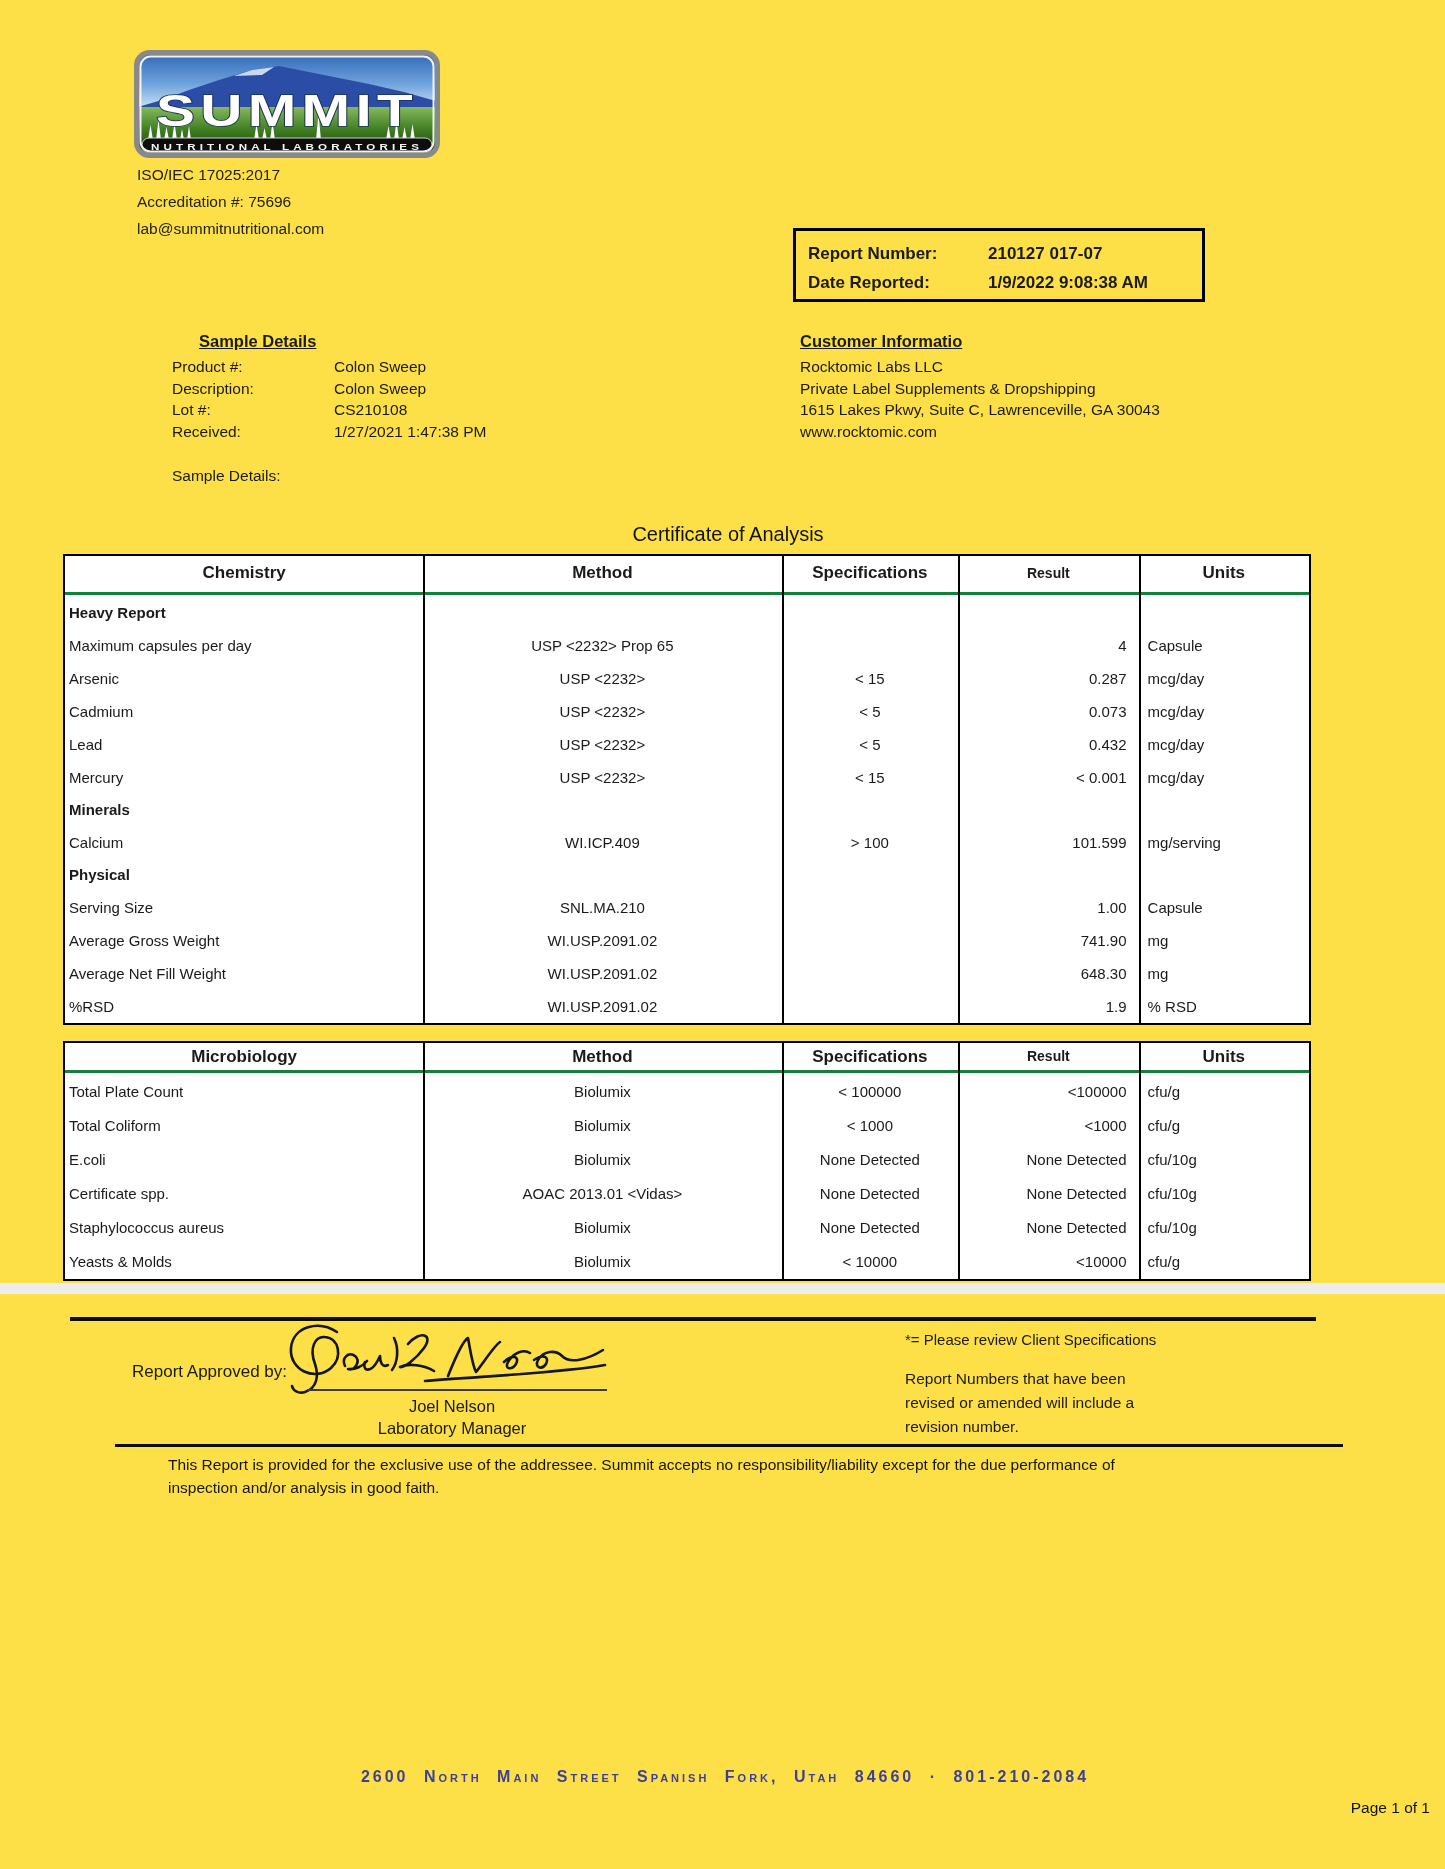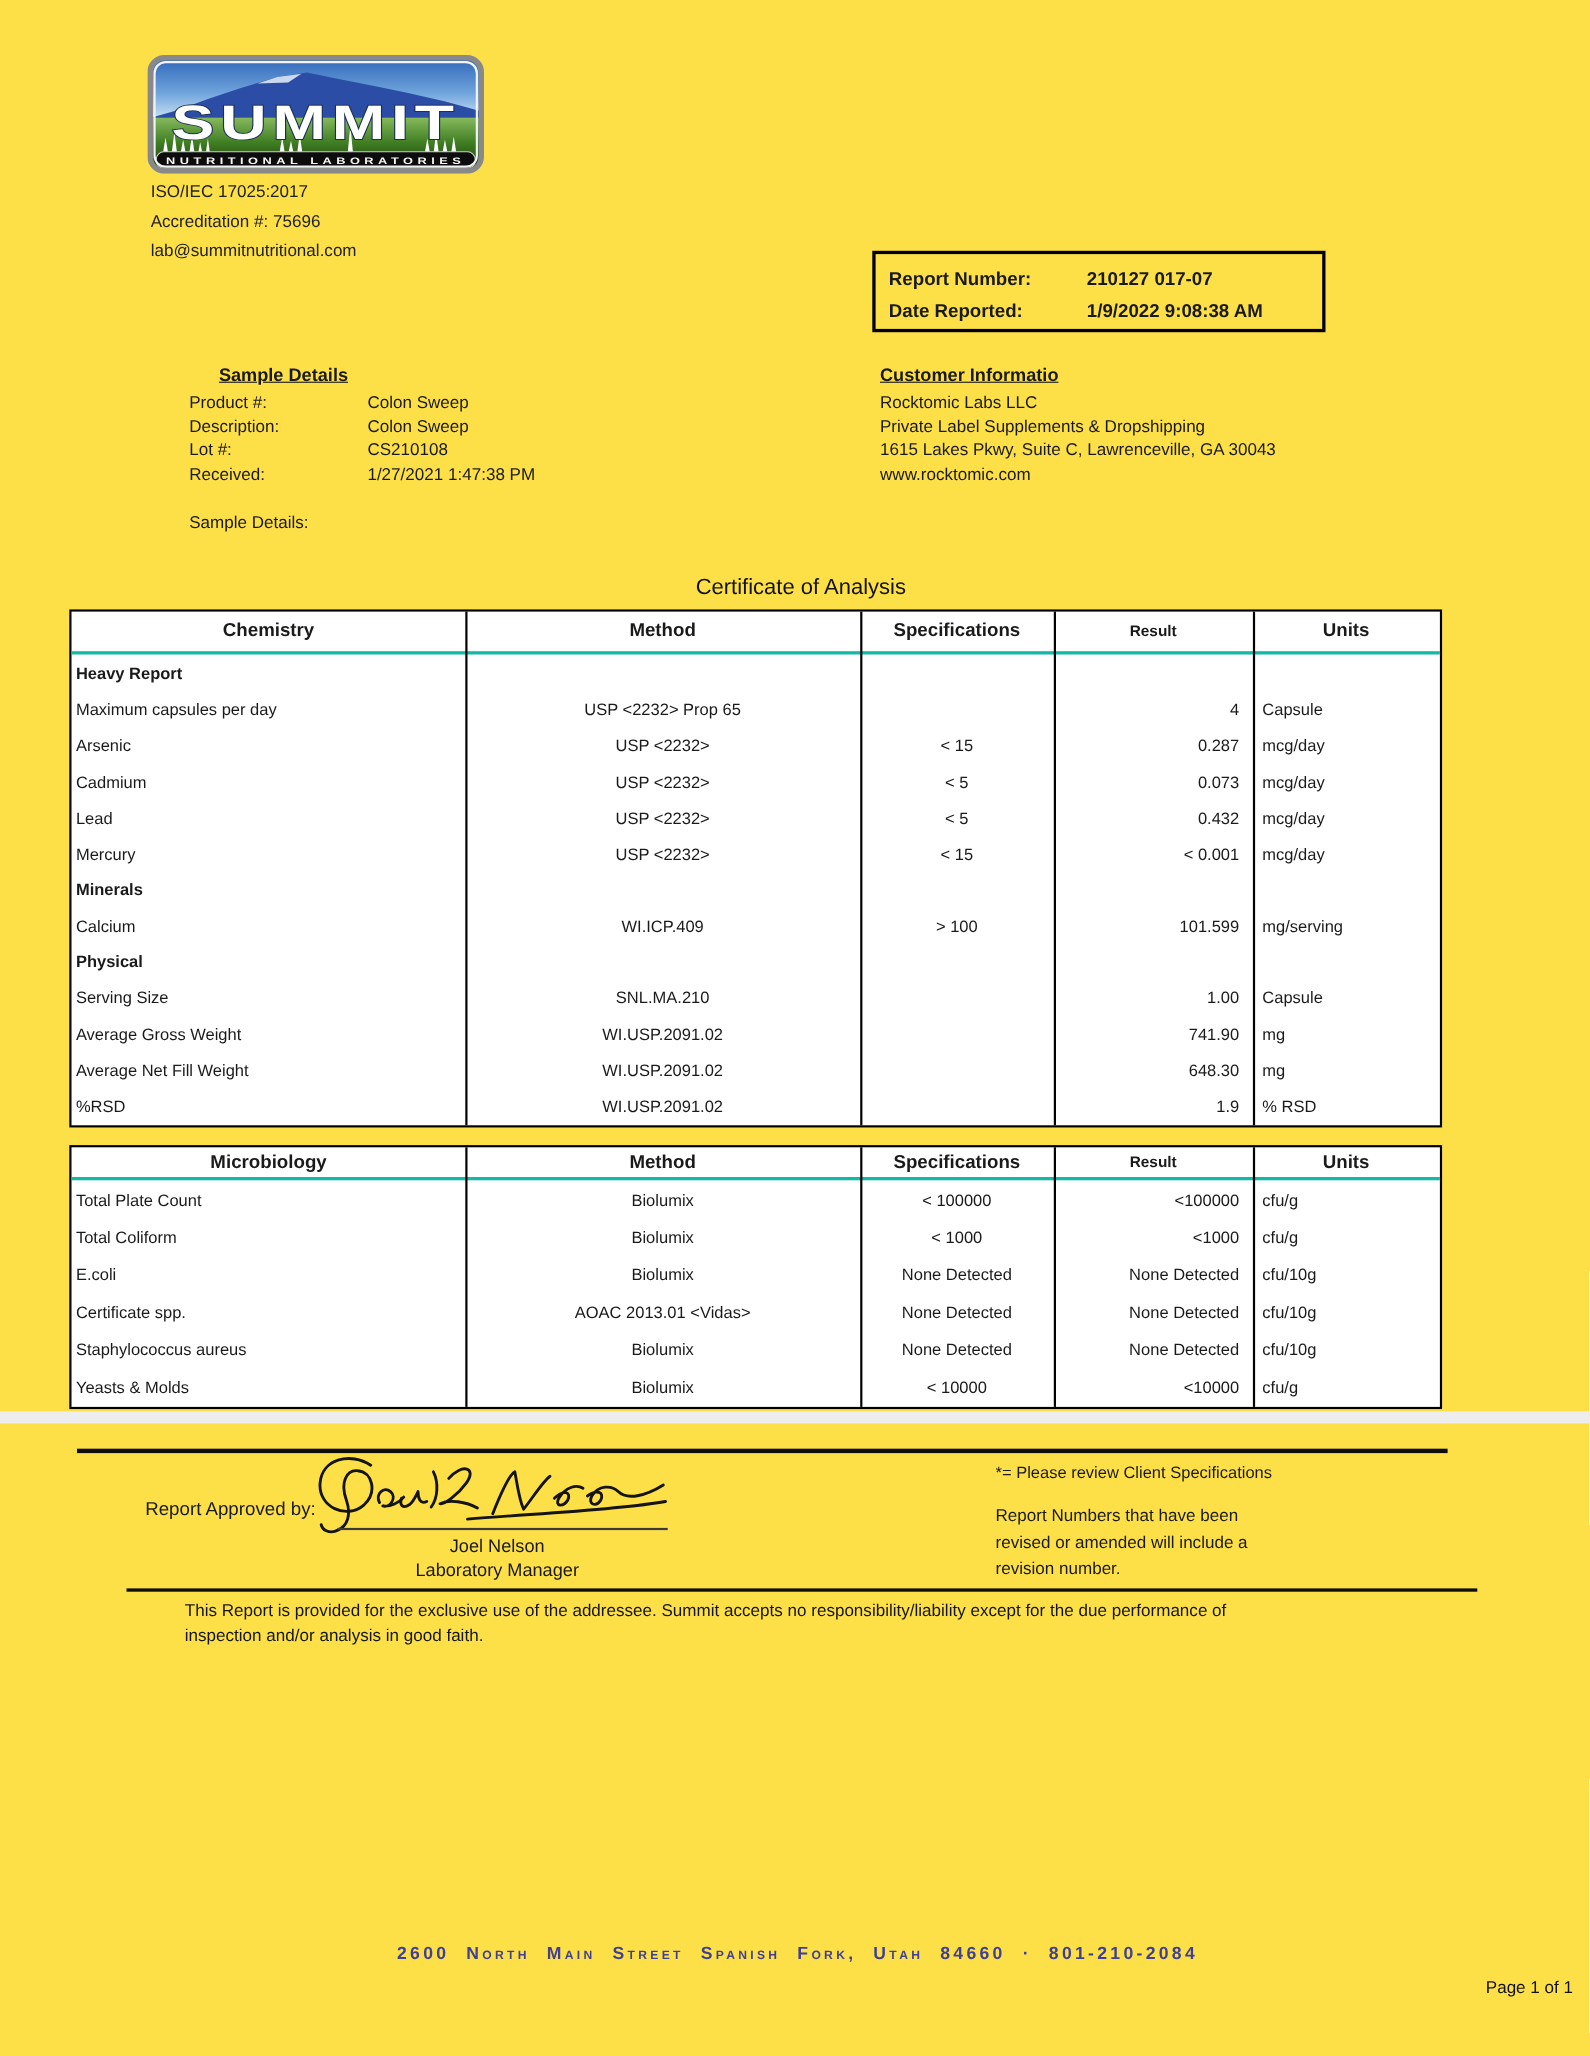--- a/index.html
+++ b/index.html
@@ -25,21 +25,21 @@
   .sample-row { display:flex; }
   .sample-row .lbl { width:162px; }
   .customer-lines { left:800px; top:356px; font-size:15.5px; line-height:21.5px; }
 
   
   .coa-title { left:63px; top:523px; width:1330px; text-align:center; font-size:20px; color:#111; }
 
   
   .coa-table { left:63px; width:1248px; border:2.5px solid #000; box-sizing:border-box; background:#fff; }
   .coa-table .inner { position:relative; }
-  .thead { display:flex; border-bottom:3px solid #14b8a6; font-weight:bold; font-size:17px; text-align:center; }
+  .thead { display:flex; border-bottom:3px solid #15803d; font-weight:bold; font-size:17px; text-align:center; }
   .chem .thead { height:36px; line-height:34px; }
   .micro .thead { height:27px; line-height:25px;align-items:center; }
   .th-sm { font-size:14px !important; }
   .c1 { width:28.8%; } .c2 { width:28.8%; } .c3 { width:14.2%; } .c4 { width:14.5%; } .c5 { width:13.7%; }
   .tbody { position:relative; padding-top:2px; font-size:15px; }
   .vline { position:absolute; top:0; bottom:0; width:2px; background:#000; }
   .v1 { left:28.8%; } .v2 { left:57.6%; } .v3 { left:71.8%; } .v4 { left:86.3%; }
   .trow { display:flex; height:33px; line-height:33px; }
   .micro .trow { height:34px; line-height:34px; }
   .trow.sect { height:32px; line-height:32px; font-weight:bold; }

